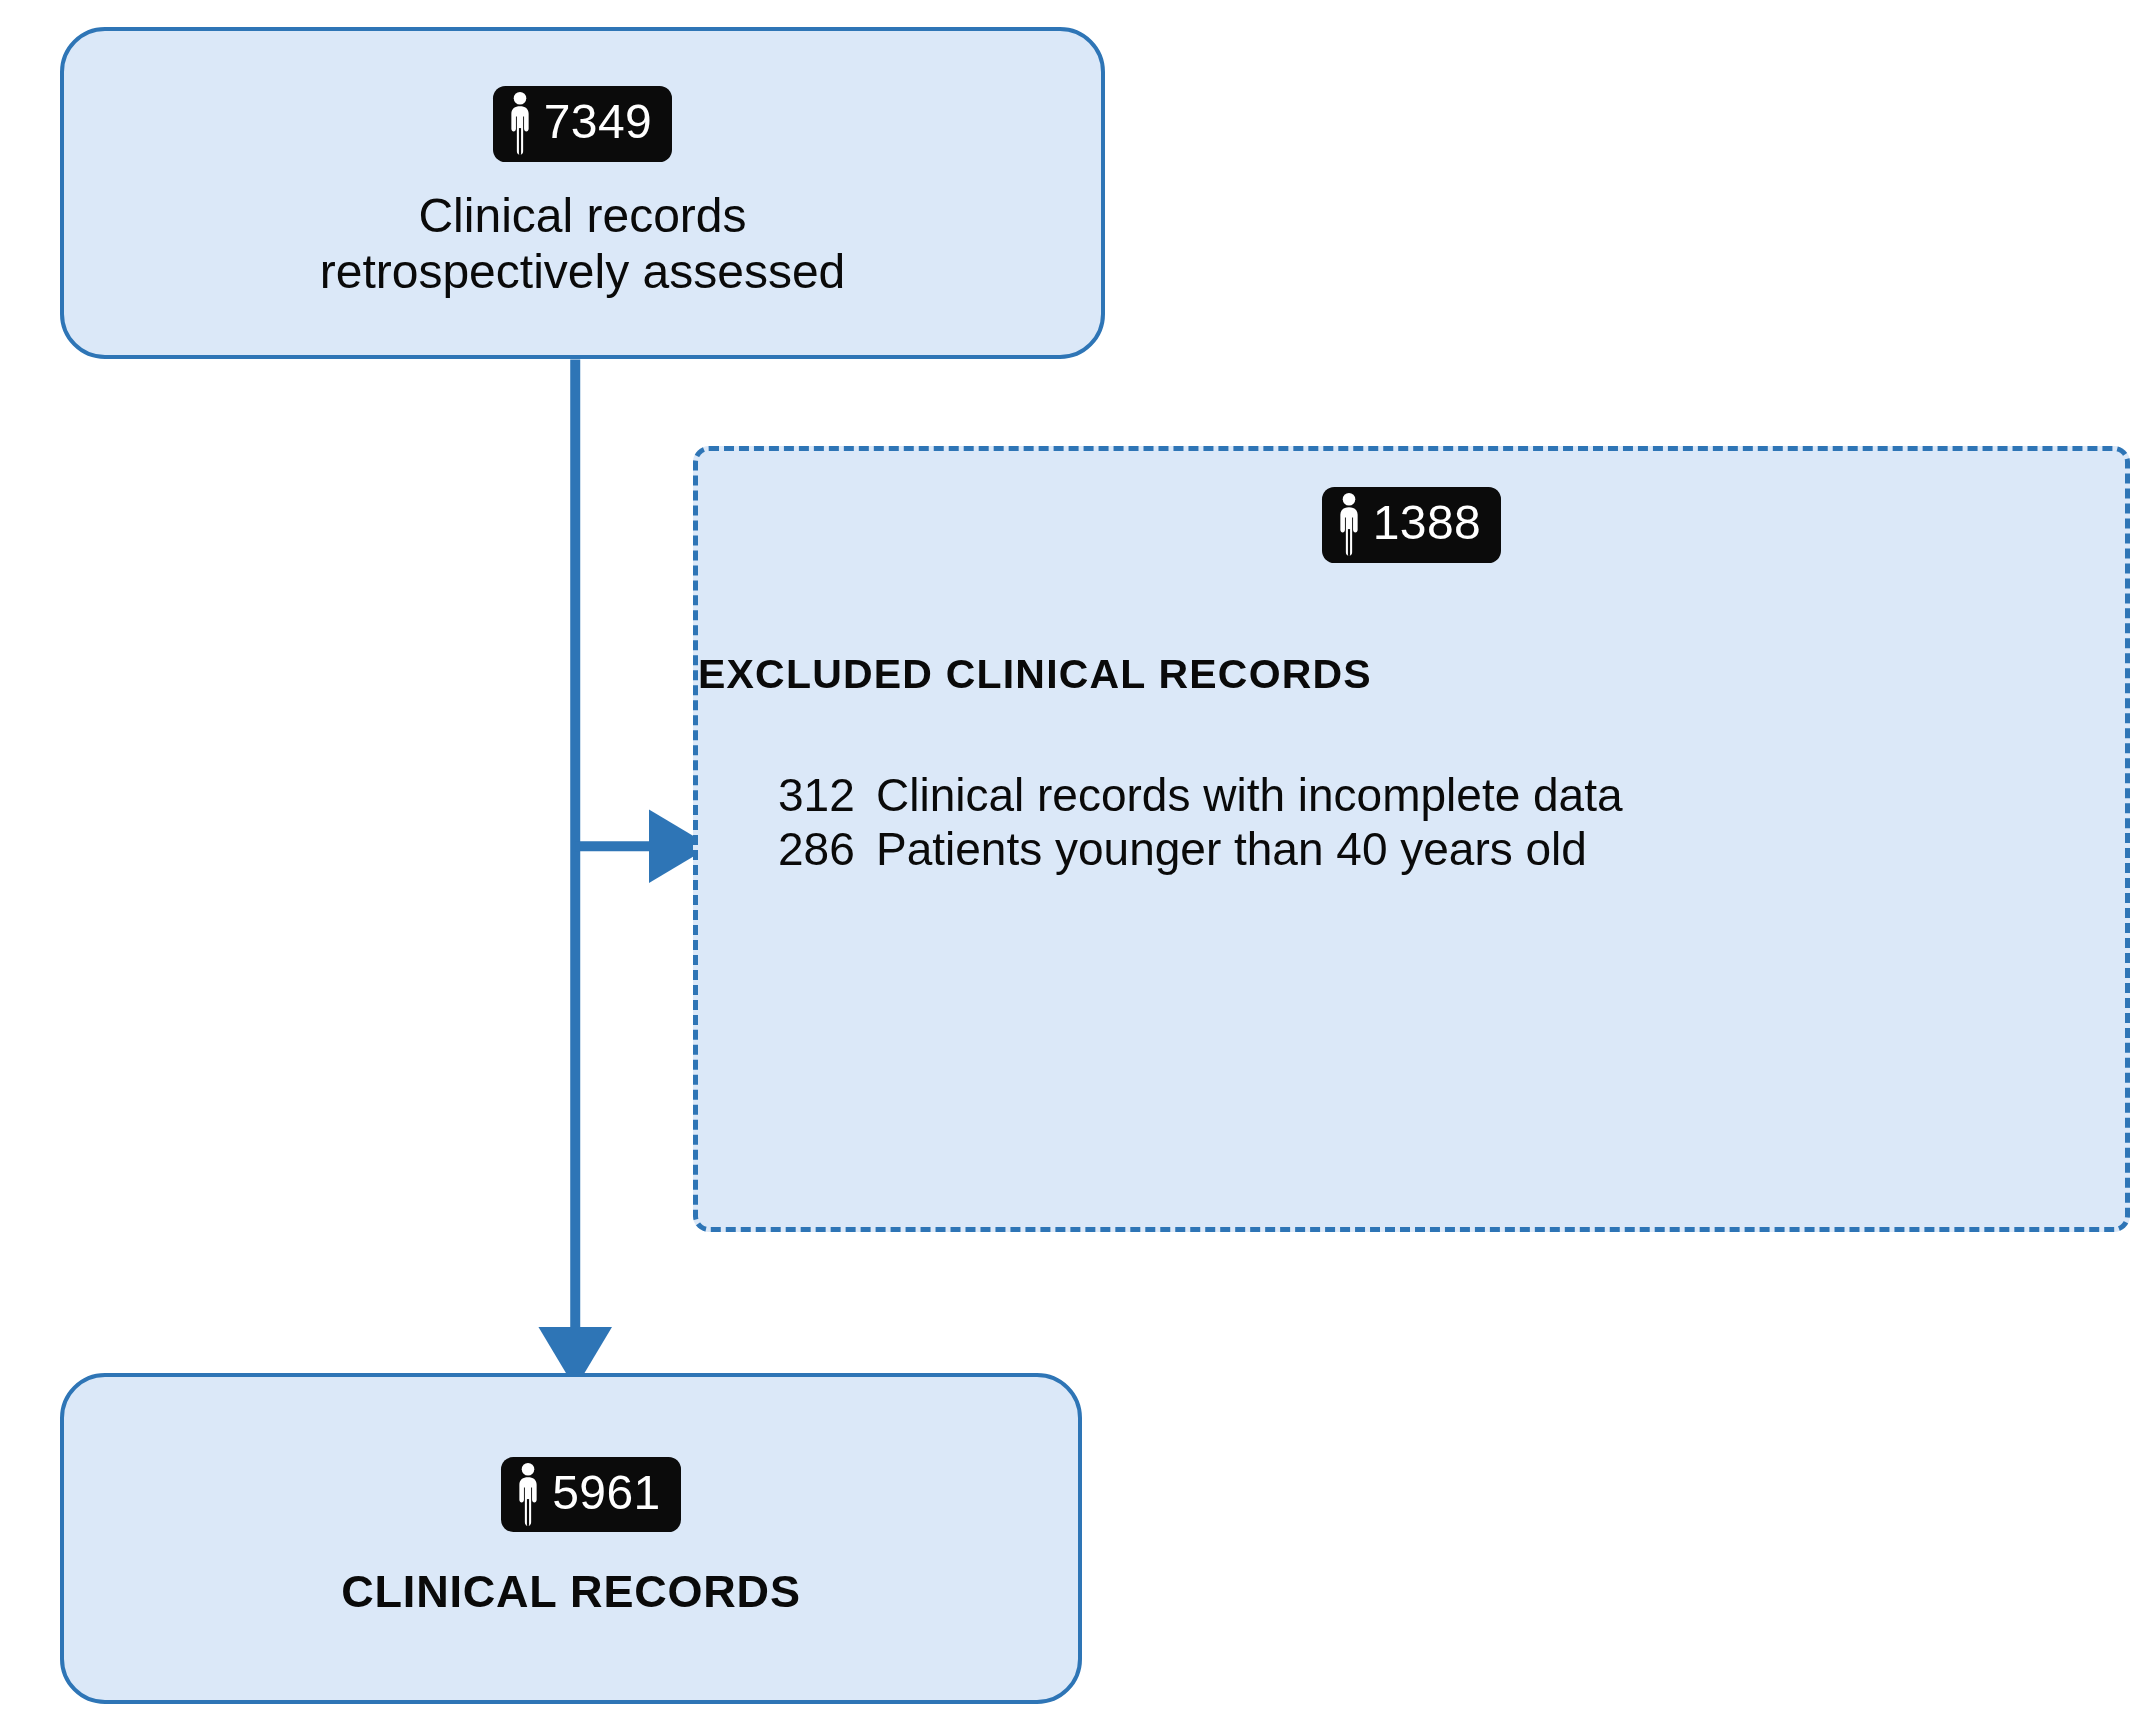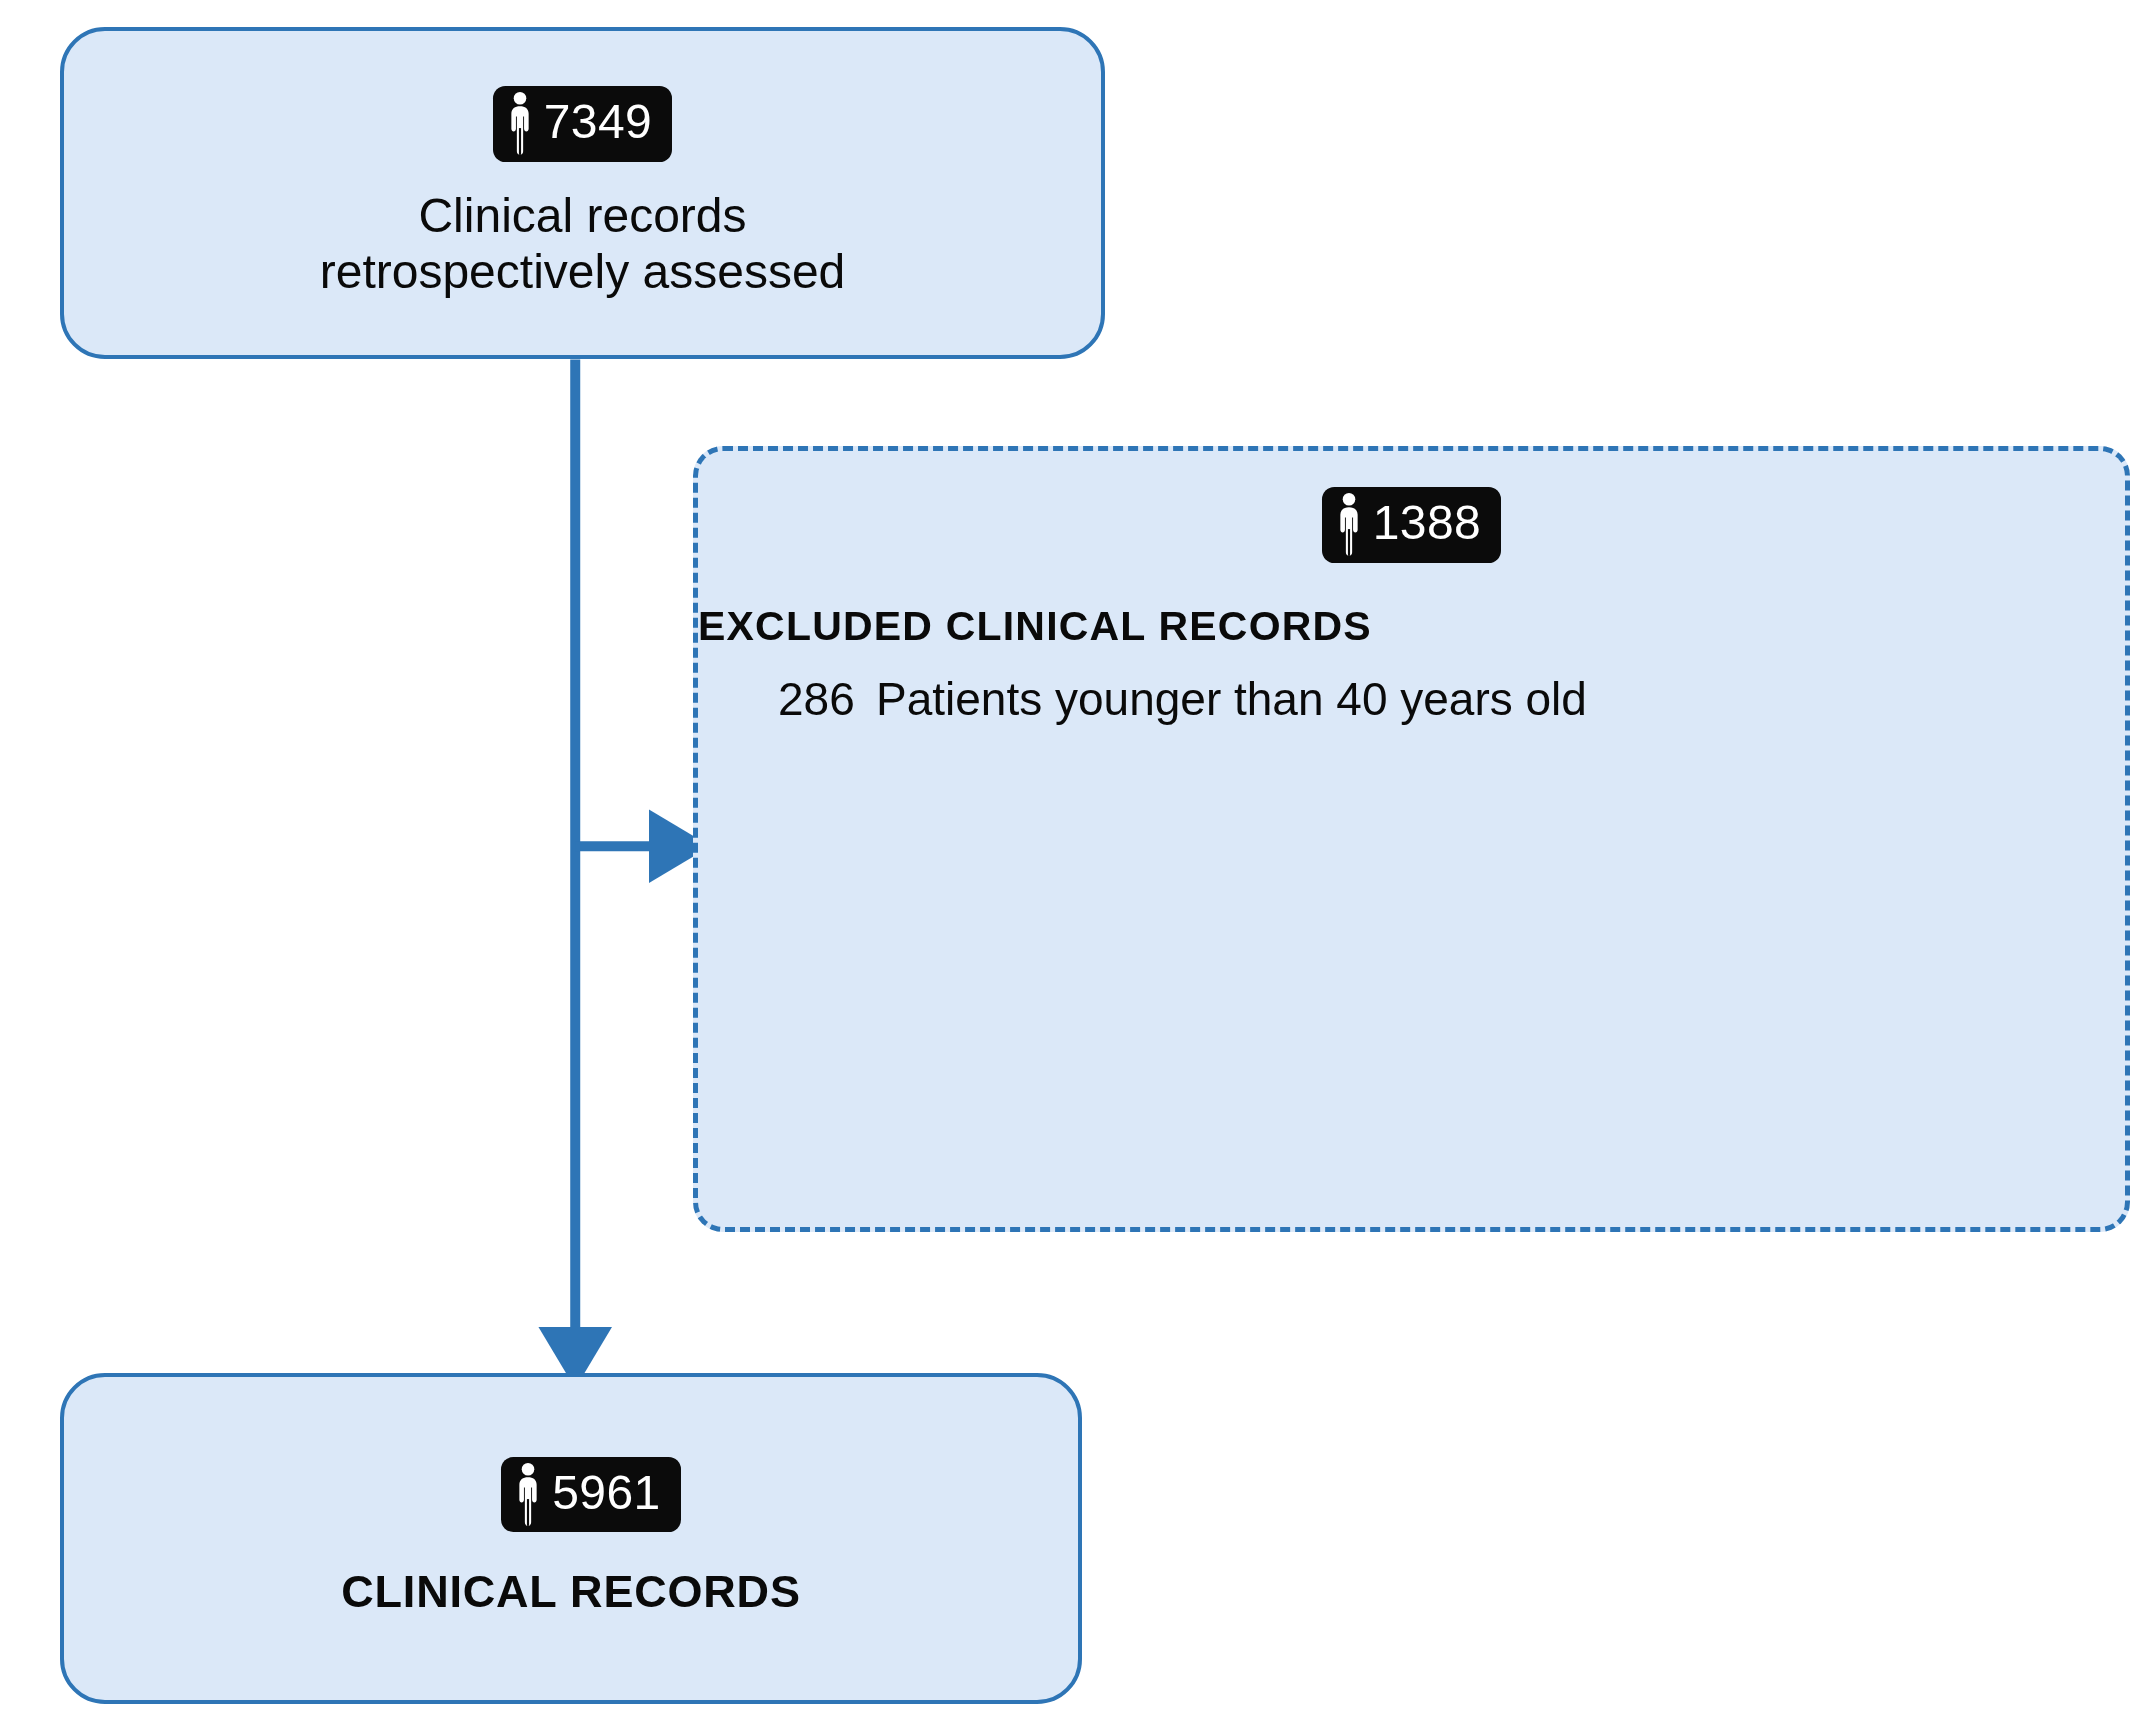--- a/index.html
+++ b/index.html
@@ -27,21 +27,22 @@
     display: flex;
     flex-direction: column;
     align-items: center;
   }
   .solid-box {
     border: 4.6px solid #2E75B6;
     border-radius: 45px;
   }
   .dashed-box {
     border: 5.4px dashed #2E75B6;
-    border-radius: 30px;
+    border-radius: 16px;
+    gap: 48px;
   }
 
   
   #box-assessed {
     left: 44px;
     top: 27px;
     width: 1045px;
     height: 332px;
     justify-content: center;
   }
@@ -202,20 +203,24 @@
           <rect x="15.6" y="48" width="2.8" height="35" fill="#0b0b0b"></rect>
         </svg>
         <span class="count-value">1388</span>
       </span>
     </div>
 
     <div id="excluded-heading">EXCLUDED CLINICAL RECORDS</div>
 
     <ul id="excluded-list">
       <li>
+        <span class="item-count">312</span>
+        <span class="item-label">Clinical records with incomplete data</span>
+      </li>
+      <li>
         <span class="item-count">286</span>
         <span class="item-label">Patients younger than 40 years old</span>
       </li>
     </ul>
   </div>
 
   <div class="flow-box solid-box" id="box-included">
     <div class="badge-row">
       <span class="count-badge">
         <svg class="person-icon" viewBox="0 0 34 84" aria-hidden="true">

